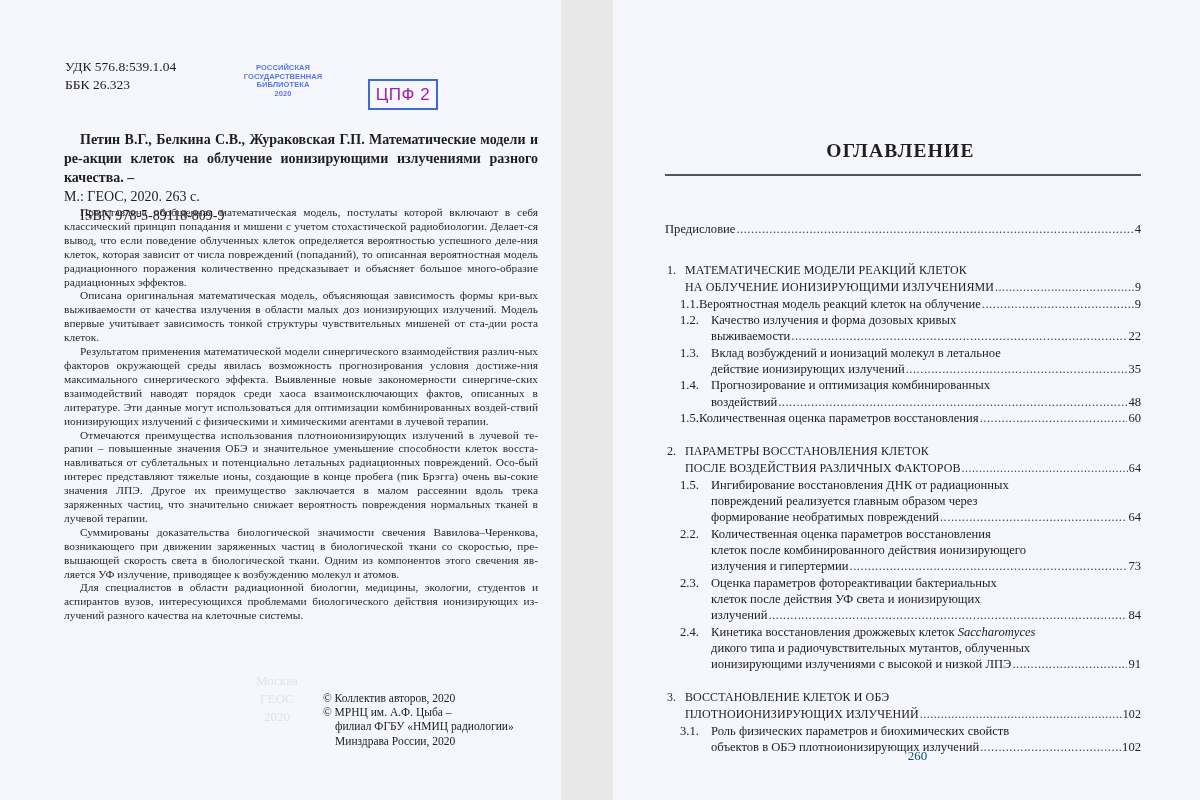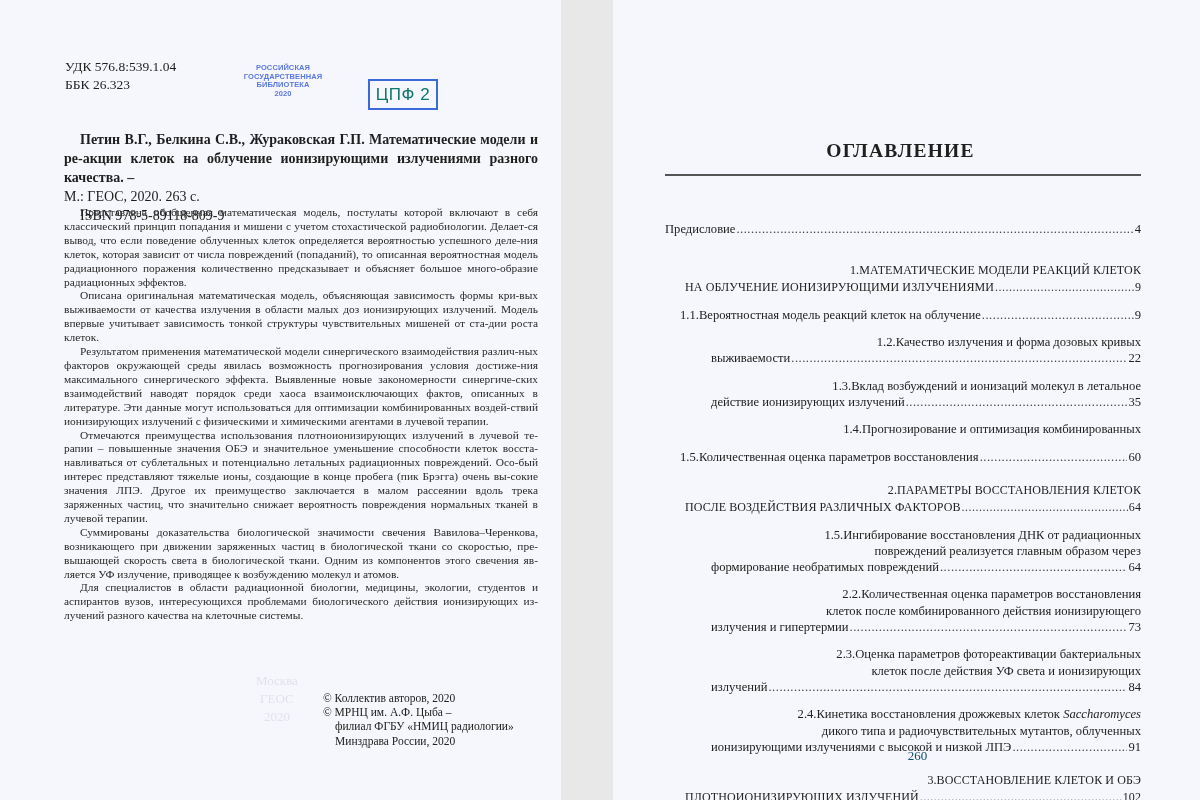--- a/index.html
+++ b/index.html
@@ -13,52 +13,52 @@
 
   
   .ghost { position: absolute; color: #cfd2dc; opacity: 0.55; font-size: 12px; line-height: 15.5px; white-space: nowrap; }
 
   
   .udk { position: absolute; left: 65px; top: 58px; font-size: 13.5px; line-height: 18px; color: #1d1d1d; }
   .udk div { white-space: nowrap; }
   .rgb-stamp { position: absolute; left: 242px; top: 64px; width: 82px; text-align: center;
     font-family: "Liberation Sans", "DejaVu Sans", sans-serif; font-weight: bold; font-size: 7.5px; line-height: 8.6px; color: #5a78e0; letter-spacing: 0.1px; }
   .cpf-stamp { position: absolute; left: 368px; top: 79px; width: 70px; height: 31px; border: 2px solid #3c6ad8;
-    color: #0f766e; font-family: "Liberation Sans", "DejaVu Sans", sans-serif; font-size: 17px; line-height: 27px; text-align: center; letter-spacing: 0.5px; }
+    color: #a21caf; font-family: "Liberation Sans", "DejaVu Sans", sans-serif; font-size: 17px; line-height: 27px; text-align: center; letter-spacing: 0.5px; }
 
   .bib { position: absolute; left: 64px; top: 130px; width: 474px; font-size: 14px; line-height: 19px; color: #1e1e1e; }
   .bib .authors { font-weight: bold; text-indent: 16px; text-align: justify; text-align-last: left; }
   .bib .pub { }
   .bib .isbn { padding-left: 16px; }
 
   .abstract { position: absolute; left: 64px; top: 206px; width: 474px; font-size: 11.4px; line-height: 13.9px; color: #2a2a2a; text-align: justify; }
   .abstract p { text-indent: 16px; margin-bottom: 0; hyphens: manual; }
 
   .copyright { position: absolute; left: 323px; top: 691px; font-size: 11.5px; line-height: 14.2px; color: #222; }
   .copyright div { white-space: nowrap; }
   .copyright .indent { padding-left: 12px; }
 
   
   .toc-title { position: absolute; left: 613px; width: 581px; top: 140px; text-align: center; font-weight: bold; font-size: 19.5px; letter-spacing: 1.2px; color: #1f1f1f; }
   .toc-title span { margin-left: -6px; }
   .toc-rule { position: absolute; left: 665px; top: 174px; width: 476px; height: 2px; background: #555; }
 
   .toc { position: absolute; left: 665px; top: 221px; width: 476px; font-size: 12.6px; line-height: 16.3px; color: #222; }
-  .entry { position: relative; text-align: right; }
+  .entry { position: relative; }
   .entry .line { display: block; white-space: nowrap; }
   .entry .last { display: flex; align-items: baseline; white-space: nowrap; }
   .entry .last .txt { flex: 0 0 auto; }
   .entry .last .dots { flex: 1 1 auto; overflow: hidden; white-space: nowrap; color: #444; letter-spacing: 0.5px; margin: 0 1px; }
   .entry .last .dots::before { content: "......................................................................................................................................................................................................................"; }
   .entry .last .pg { flex: 0 0 auto; }
 
   .ch { font-size: 12px; line-height: 16.8px; letter-spacing: 0.1px; }
   .ch .num { display: inline-block; width: 20px; padding-left: 2px; }
   .ch .line.cont, .ch .last.cont { padding-left: 20px; }
-  .sec { padding-left: 15px; margin-top: 11px; }
+  .sec { padding-left: 15px; }
   .sec .num { display: inline-block; width: 31px; }
   .sec .cont { padding-left: 31px; }
   .gap-m { height: 16px; }
 
   .page-num { position: absolute; left: 613px; width: 587px; top: 748px; text-align: center; font-size: 13px; padding-left: 22px; color: #0c4a6e; }
   .italic { font-style: italic; }
 </style>
 </head>
 <body>
 
@@ -153,20 +153,25 @@
       <div class="entry sec">
         <div class="line"><span class="num">1.3.</span><span class="txt">Вклад возбуждений и ионизаций молекул в летальное</span></div>
         <div class="last cont">
           <span class="txt">действие ионизирующих излучений</span>
           <span class="dots"></span>
           <span class="pg">35</span>
         </div>
       </div>
       <div class="entry sec">
         <div class="line"><span class="num">1.4.</span><span class="txt">Прогнозирование и оптимизация комбинированных</span></div>
+        <div class="last cont">
+          <span class="txt">воздействий</span>
+          <span class="dots"></span>
+          <span class="pg">48</span>
+        </div>
       </div>
       <div class="entry sec">
         <div class="last">
           <span class="num">1.5.</span>
           <span class="txt">Количественная оценка параметров восстановления</span>
           <span class="dots"></span>
           <span class="pg">60</span>
         </div>
       </div>
       <div class="gap-m" style="height: 17px;"></div>

